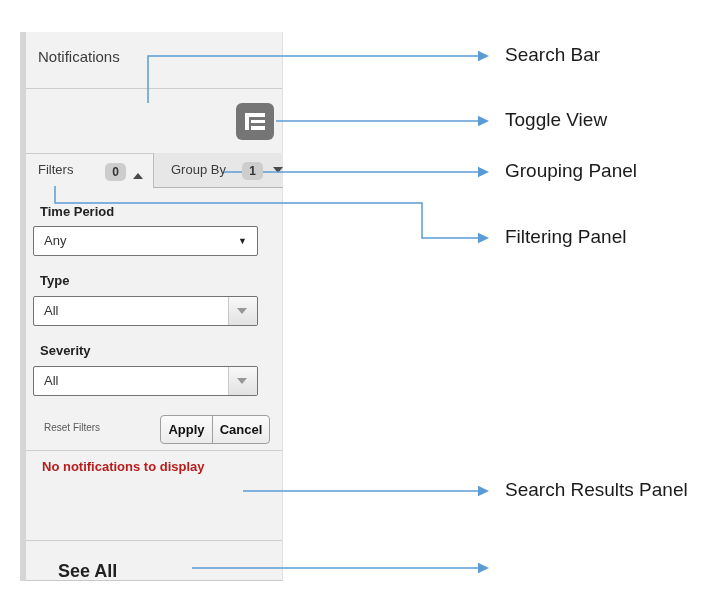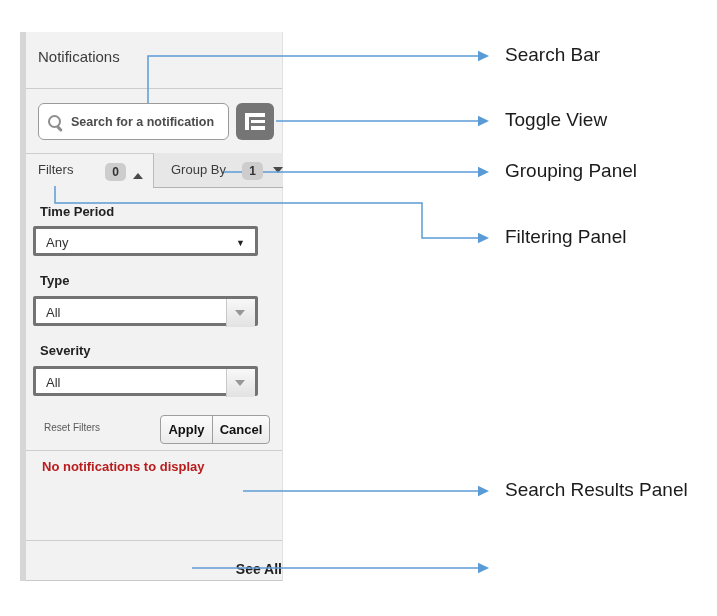--- a/index.html
+++ b/index.html
@@ -46,69 +46,62 @@
             border-left:5px solid transparent;border-right:5px solid transparent;border-bottom:6px solid #4a4a4a;}
   .tab-groupby{position:absolute;left:127px;top:121px;width:130px;height:35px;background:var(--tab-bg,#e7e7e7);
                border-left:1px solid #bcbcbc;border-bottom:1px solid #b3b3b3;box-sizing:border-box;cursor:pointer;padding-left:21px;}
   .tab-groupby .lbl{position:absolute;left:17px;top:0;line-height:33px;font-size:13px;color:#3c3c3c;}
   .badge1{left:88px;top:9px;z-index:6;}
   .caret-down{position:absolute;left:119px;top:14px;width:0;height:0;
               border-left:5px solid transparent;border-right:5px solid transparent;border-top:6px solid #4a4a4a;}
 
   
   .field-label{position:absolute;left:14px;font-size:13px;font-weight:bold;color:#222;}
-  .dd{position:absolute;left:7px;width:225px;height:30px;background:#fff;border:3px solid #737373;
+  .dd{position:absolute;left:7px;width:225px;height:30px;background:#fff;border:1px solid #737373;
       border-radius:2px;box-sizing:border-box;cursor:pointer;}
   .dd .val{position:absolute;left:10px;top:0;line-height:28px;font-size:13px;color:#333;}
   .dd .native-arrow{position:absolute;right:10px;top:0;line-height:28px;font-size:9px;color:#222;}
   .dd .combo-btn{position:absolute;right:0;top:0;width:29px;height:28px;box-sizing:border-box;
                  background:linear-gradient(#f8f8f8,#e2e2e2);border-left:1px solid #c9c9c9;
                  border-radius:0 2px 2px 0;cursor:pointer;}
   .dd .combo-arrow{position:absolute;left:8px;top:11px;width:0;height:0;
                    border-left:5.5px solid transparent;border-right:5.5px solid transparent;border-top:6.5px solid #979797;}
 
   .reset-link{position:absolute;left:18px;top:390px;font-size:10px;color:#595959;cursor:pointer;}
   .btn-group{position:absolute;left:134px;top:383px;height:29px;display:flex;border:1px solid #9e9e9e;
              border-radius:4px;overflow:hidden;background:linear-gradient(#fbfbfb,#ebebeb);box-sizing:border-box;}
   .btn-group .btn{font-family:"Liberation Sans",sans-serif;font-size:13px;font-weight:bold;color:#111;
                   background:transparent;border:none;height:100%;cursor:pointer;padding:0;}
   .btn-apply{width:52px;border-right:1px solid #9e9e9e !important;}
   .btn-cancel{width:56px;}
 
   .empty-text{position:absolute;left:16px;top:427px;font-size:13px;font-weight:bold;color:#b91c1c;}
 
   .see-all-bar{position:absolute;left:0;top:508px;width:100%;height:40px;cursor:pointer;}
-  .see-all-lbl{position:absolute;left:0;top:21px;width:100%;text-align:right;padding-left:32px;
-               box-sizing:border-box;font-size:14px;font-weight:bold;color:#222;}
+  .see-all-lbl{position:absolute;left:0;top:21px;width:100%;text-align:left;padding-left:32px;
+               box-sizing:border-box;font-size:18px;font-weight:bold;color:#222;}
 
   
   .callouts-svg{position:absolute;left:0;top:0;width:717px;height:616px;z-index:5;pointer-events:none;}
   .callout-line{fill:none;stroke:var(--accent-line,#5B9BD5);stroke-width:1.5;}
   .arrowhead{fill:var(--accent-line,#5B9BD5);stroke:none;}
   .callout-label{position:absolute;left:505px;font-size:19px;color:#1b1b1b;white-space:nowrap;z-index:6;}
 </style>
 </head>
 <body>
 
 <div class="stage">
 
   <div class="side-strip"></div>
 
   <div class="panel">
 
     <div class="panel-title">Notifications</div>
     <div class="divider" style="top:56px;"></div>
 
-    <div class="search-box">
-      <span class="mag">
-        <span class="lens"></span>
-          <span class="handle"></span>
-      </span>
-      <input class="search-input" type="text" readonly="" placeholder="Search for a notification" style="">
-    </div>
 
     <button class="toggle-btn">
       <span class="toggle-ic">
         <i class="b1"></i>
           <i class="vb"></i>
           <i class="b2"></i>
           <i class="b3"></i>
       </span>
     </button>
 

